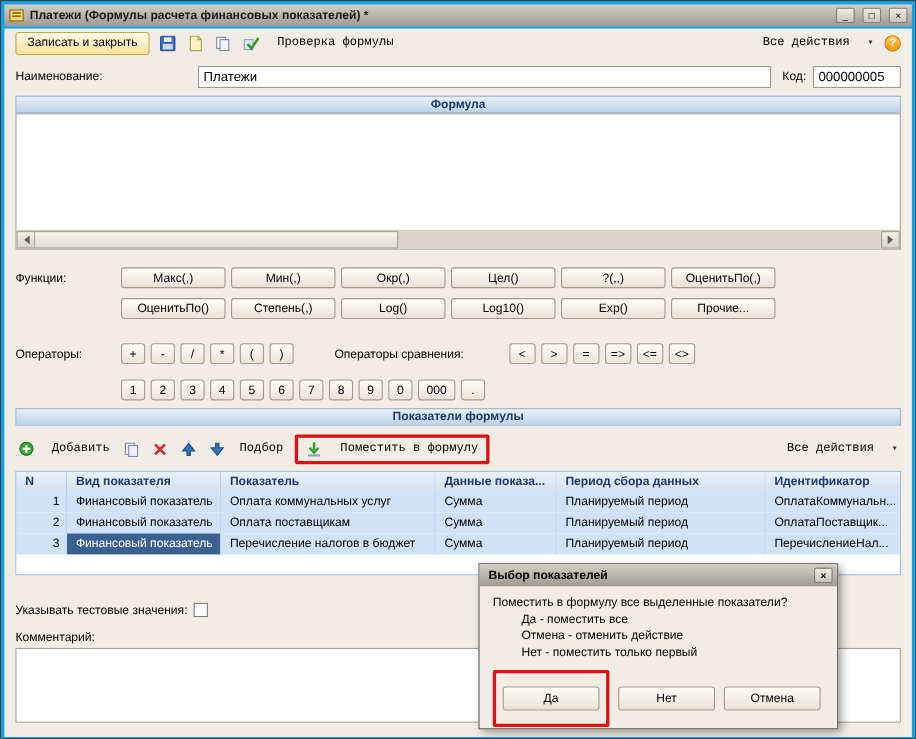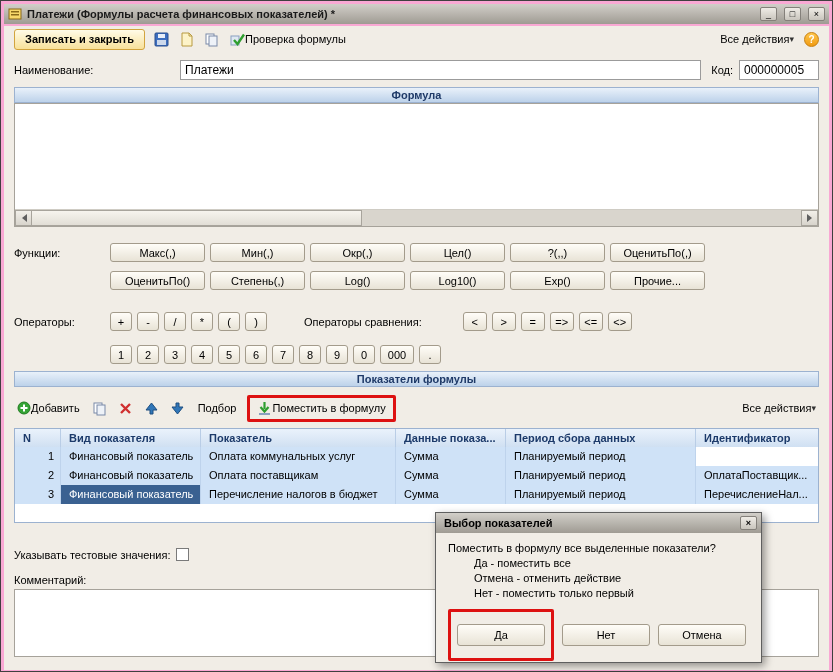--- a/index.html
+++ b/index.html
@@ -1,36 +1,36 @@
 <!DOCTYPE html>
 <html><head>
 <meta charset="utf-8">
 <style>
   * { margin:0; padding:0; box-sizing:border-box; }
   html,body { width:833px; height:672px; overflow:hidden; }
   body { font-family:"Liberation Sans", sans-serif; font-size:11px; color:#000; background:#8a8a8a; position:relative; }
 
-  .window { position:absolute; inset:0; background:#f9a8d4; border:1px solid #3f3f3f; padding:3px; }
+  .window { position:absolute; inset:0; background:#0ea5e9; border:1px solid #3f3f3f; padding:3px; }
   .titlebar { height:20px; display:flex; align-items:center; gap:5px; padding:0 4px;
               background:linear-gradient(#d2cfc9,#9f9b93); }
   .title-text { flex:1; font-weight:bold; color:#1a1a1a; white-space:nowrap; overflow:hidden; }
   .win-btn { width:17px; height:14px; display:inline-flex; align-items:center; justify-content:center;
              background:linear-gradient(#efece6,#c9c5bd); border:1px solid #84807a; font-size:9px;
              border-radius:2px; margin-left:2px; line-height:1; }
 
   .client { position:relative; height:calc(100% - 20px); background:#f1ede6; padding:0 10px; }
 
   .toolbar { display:flex; align-items:center; gap:7px; height:26px; margin-top:2px; }
   .btn { display:inline-flex; align-items:center; justify-content:center;
          background:linear-gradient(#fffdf8,#e8e3d6); border:1px solid #a39b8b; border-radius:3px;
          font-size:11px; cursor:default; }
   .btn-default { background:linear-gradient(#fffbe8,#f8e19a); border:1px solid #d2a43e;
-                 font-weight:bold; padding:2px 10px; height:21px; }
-  .flat-btn { display:inline-flex; align-items:center; gap:0; background:none; border:none;
-              font-size:11px; padding:2px 3px; }
+                 font-weight:normal; padding:2px 10px; height:21px; }
+  .flat-btn { display:inline-flex; align-items:center; gap:16px; background:none; border:none;
+              font-size:11px; padding:2px 3px;font-family:Liberation Mono, monospace; }
   .tool-icon { width:18px; height:18px; display:inline-flex; align-items:center; justify-content:center; }
   .spacer { flex:1; }
   .caret { font-size:9px; color:#333; }
   .help-icon { width:15px; height:15px; border-radius:50%; background:linear-gradient(#ffc84d,#f09a12);
                border:1px solid #c77f0e; color:#fff; font-weight:bold; font-size:10px;
                display:inline-flex; align-items:center; justify-content:center; }
 
   .field-row { display:flex; align-items:center; margin-top:8px; height:20px; }
   .field-label { width:166px; }
   .tb-input { height:20px; border:1px solid #9b9b9b; background:#fff; padding:0 4px; font-size:12px;
@@ -293,20 +293,21 @@
         <span class="th c3">Данные показа...</span>
         <span class="th c4">Период сбора данных</span>
         <span class="th c5">Идентификатор</span>
       </div>
       <div class="tr">
         <span class="td c0 num-cell">1</span>
         <span class="td c1">Финансовый показатель</span>
         <span class="td c2">Оплата коммунальных услуг</span>
         <span class="td c3">Сумма</span>
         <span class="td c4">Планируемый период</span>
+        <span class="td c5">ОплатаКоммунальн...</span>
       </div>
       <div class="tr">
         <span class="td c0 num-cell">2</span>
         <span class="td c1">Финансовый показатель</span>
         <span class="td c2">Оплата поставщикам</span>
         <span class="td c3">Сумма</span>
         <span class="td c4">Планируемый период</span>
         <span class="td c5">ОплатаПоставщик...</span>
       </div>
       <div class="tr">

